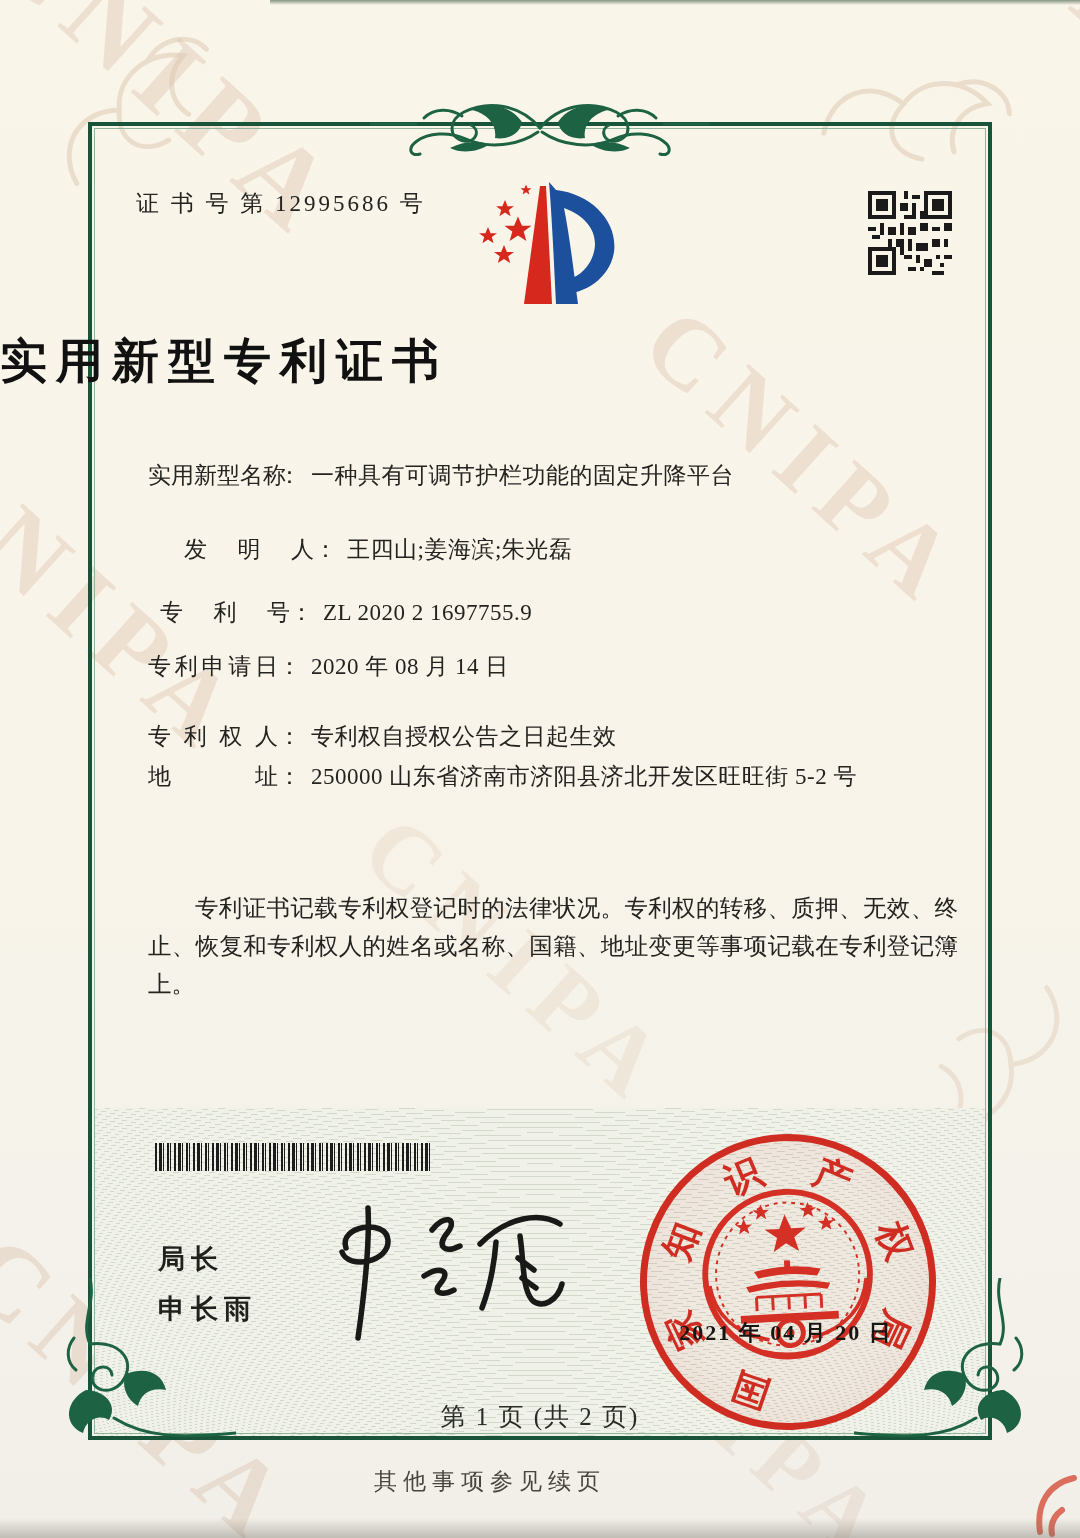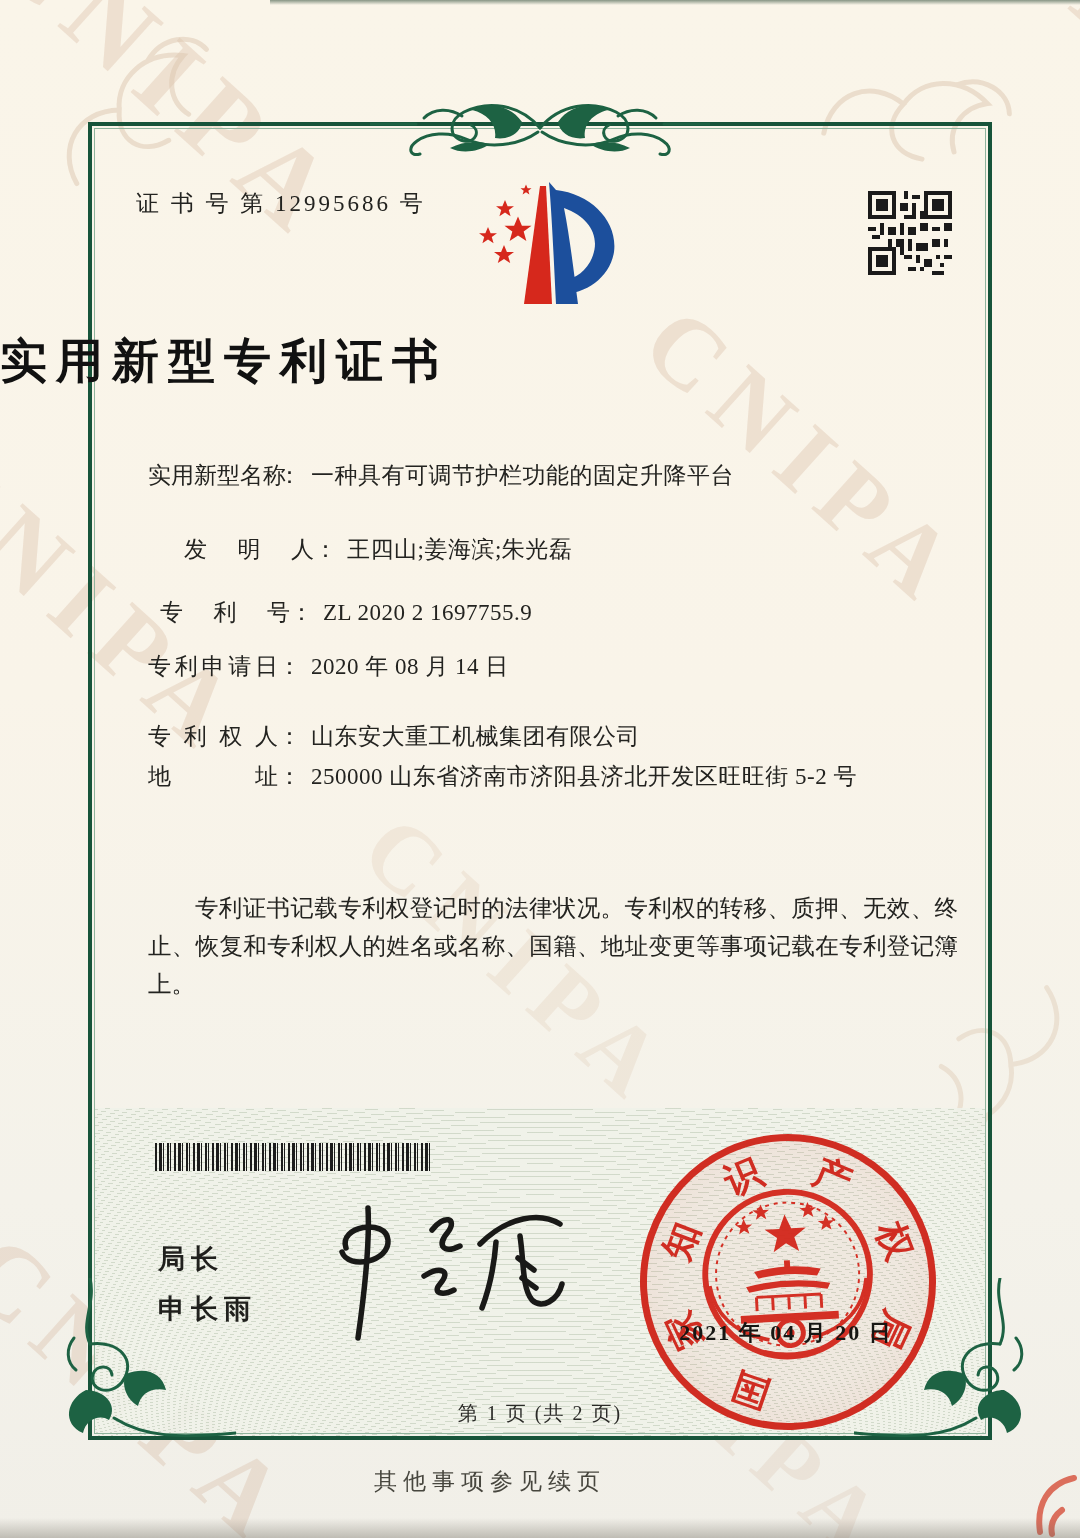--- a/index.html
+++ b/index.html
@@ -97,21 +97,21 @@
   .sealchar{position:absolute;left:50%;top:50%;width:44px;height:44px;margin:-22px 0 0 -22px;
     text-align:center;line-height:44px;font-size:37px;font-weight:700;color:#cf2318;
     transform:rotate(var(--a)) translateY(-114px);}
   .emblem{position:absolute;left:50%;top:50%;transform:translate(-50%,-54%);}
   .emblem .s{fill:#d3261b;} .emblem .o{fill:none;stroke:#d3261b;}
   .seal-date{position:absolute;left:636px;top:1318px;width:300px;text-align:center;z-index:6;
     font-size:22px;font-weight:600;letter-spacing:2px;color:#161613;}
 
   
   .page-no{position:absolute;left:88px;width:904px;top:1400px;text-align:center;
-    font-size:20px;letter-spacing:2px;color:#2a2a27;z-index:4;}
+    font-size:25px;letter-spacing:2px;color:#2a2a27;z-index:4;}
   .cont-note{position:absolute;left:0;width:980px;top:1466px;text-align:center;
     font-size:23px;letter-spacing:6px;color:#47463e;z-index:4;}
 </style>
 </head>
 <body>
 
 <div class="page">
 
   <span class="wm wm1">CNIPA</span>
   <span class="wm wm2">CNIPA</span>
@@ -243,21 +243,21 @@
   <div class="frow frow2">
     <span class="lbl">发明人</span><span class="colon">：</span><span class="val">王四山;姜海滨;朱光磊</span>
   </div>
   <div class="frow frow3">
     <span class="lbl">专利号</span><span class="colon">：</span><span class="val">ZL 2020 2 1697755.9</span>
   </div>
   <div class="frow frow4">
     <span class="lbl">专利申请日</span><span class="colon">：</span><span class="val">2020 年 08 月 14 日</span>
   </div>
   <div class="frow frow5">
-    <span class="lbl">专利权人</span><span class="colon">：</span><span class="val">山东安大重工机械集团有限公司</span>
+    <span class="lbl">专利权人</span><span class="colon">：</span><span class="val">专利权自授权公告之日起生效</span>
   </div>
   <div class="frow frow6">
     <span class="lbl">地址</span><span class="colon">：</span><span class="val">250000  山东省济南市济阳县济北开发区旺旺街 5-2 号</span>
   </div>
 
   <div class="body-text">
     <p>专利证书记载专利权登记时的法律状况。专利权的转移、质押、无效、终止、恢复和专利权人的姓名或名称、国籍、地址变更等事项记载在专利登记簿上。</p>
   </div>
 
   <div class="barcode"></div>

